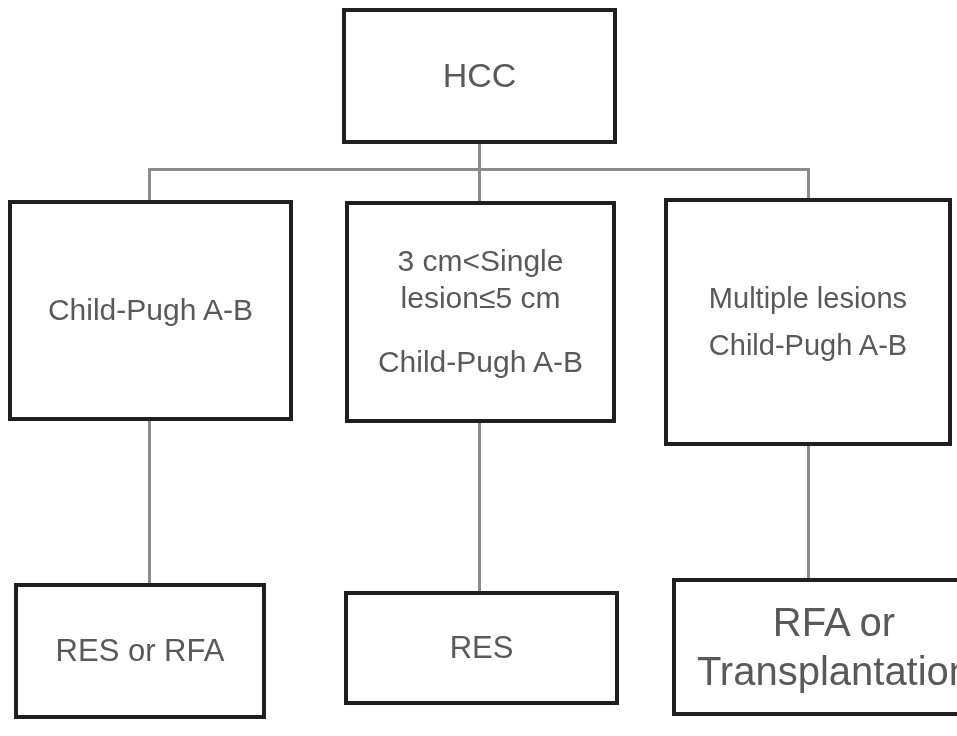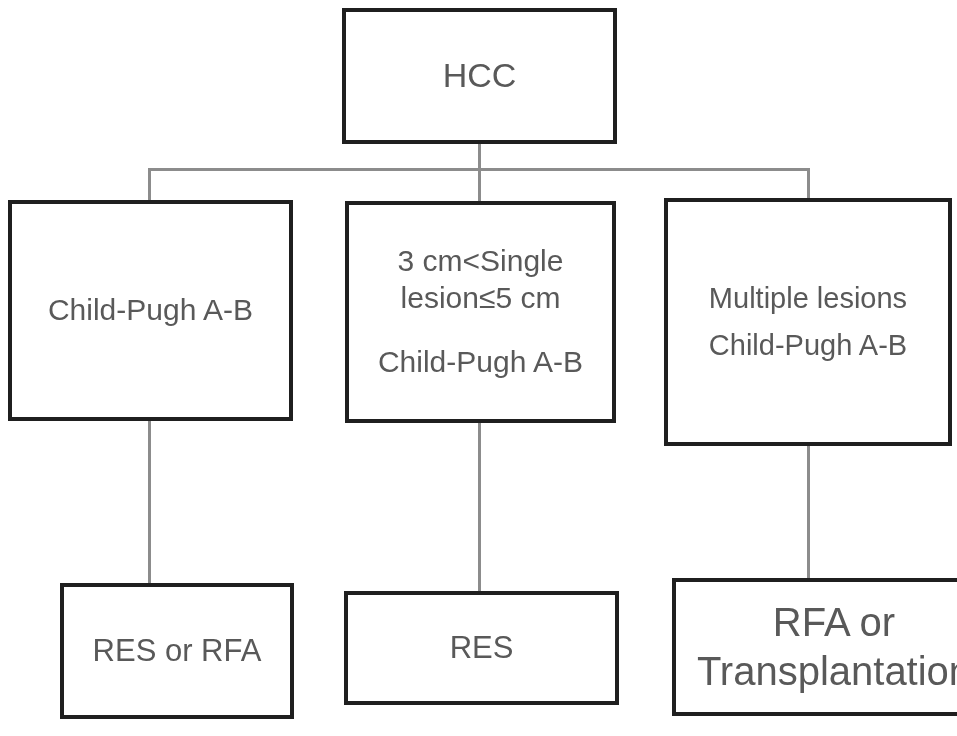--- a/index.html
+++ b/index.html
@@ -31,21 +31,21 @@
   }
   .line{position:absolute;background:var(--connector);}
 
   
   .n-root{left:342px;top:8px;width:275px;height:136px;font-size:34px;}
   
   .n-crit-left{left:8px;top:200px;width:285px;height:221px;font-size:30px;gap:22px;}
   .n-crit-mid{left:345px;top:201px;width:271px;height:222px;font-size:30px;gap:28px;padding:0 2px;}
   .n-crit-right{left:664px;top:198px;width:288px;height:248px;font-size:29px;gap:11px;padding:0 2px;}
   
-  .n-treat-left{left:14px;top:583px;width:234px;height:136px;font-size:31px;margin-left:46px;}
+  .n-treat-left{left:14px;top:583px;width:252px;height:136px;font-size:31px;}
   .n-treat-mid{left:344px;top:591px;width:275px;height:114px;font-size:31px;}
   .n-treat-right{left:672px;top:578px;width:324px;height:138px;font-size:40px;padding:0 2px;}
 
   .n-crit-mid .para{max-width:240px;}
 
   
   .v-root       {left:478px;top:144px;width:3px;height:58px;}
   .h-branch     {left:148px;top:168px;width:662px;height:3px;}
   .v-branch-left{left:148px;top:168px;width:3px;height:33px;}
   .v-branch-right{left:807px;top:168px;width:3px;height:31px;}

